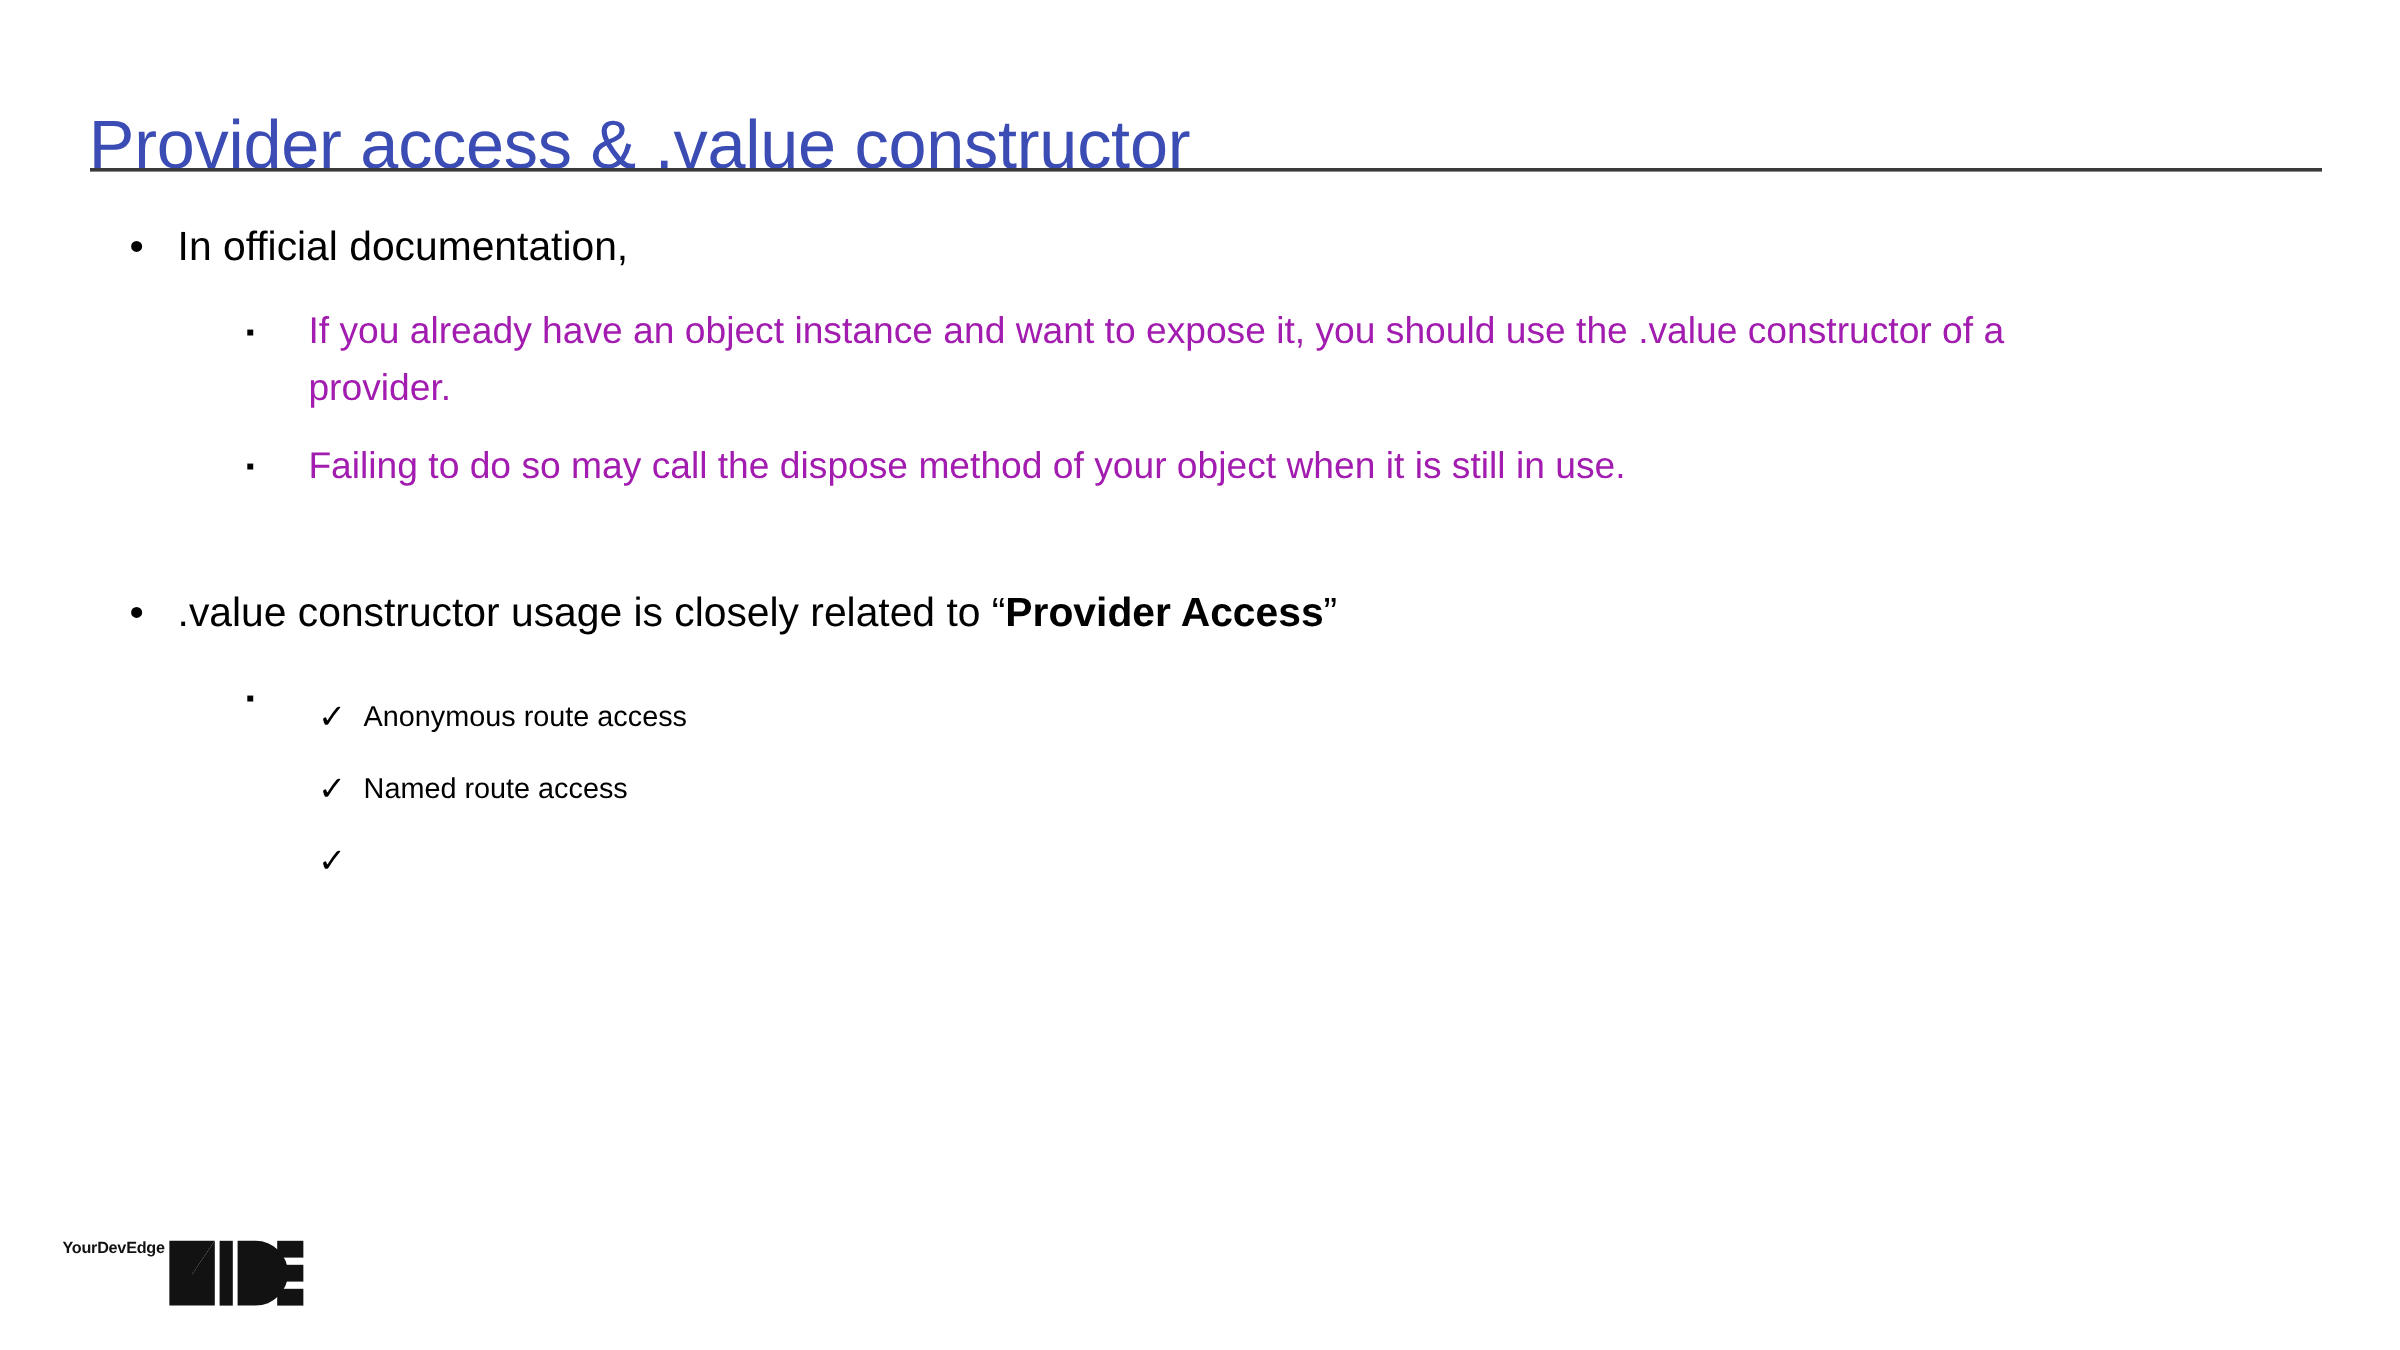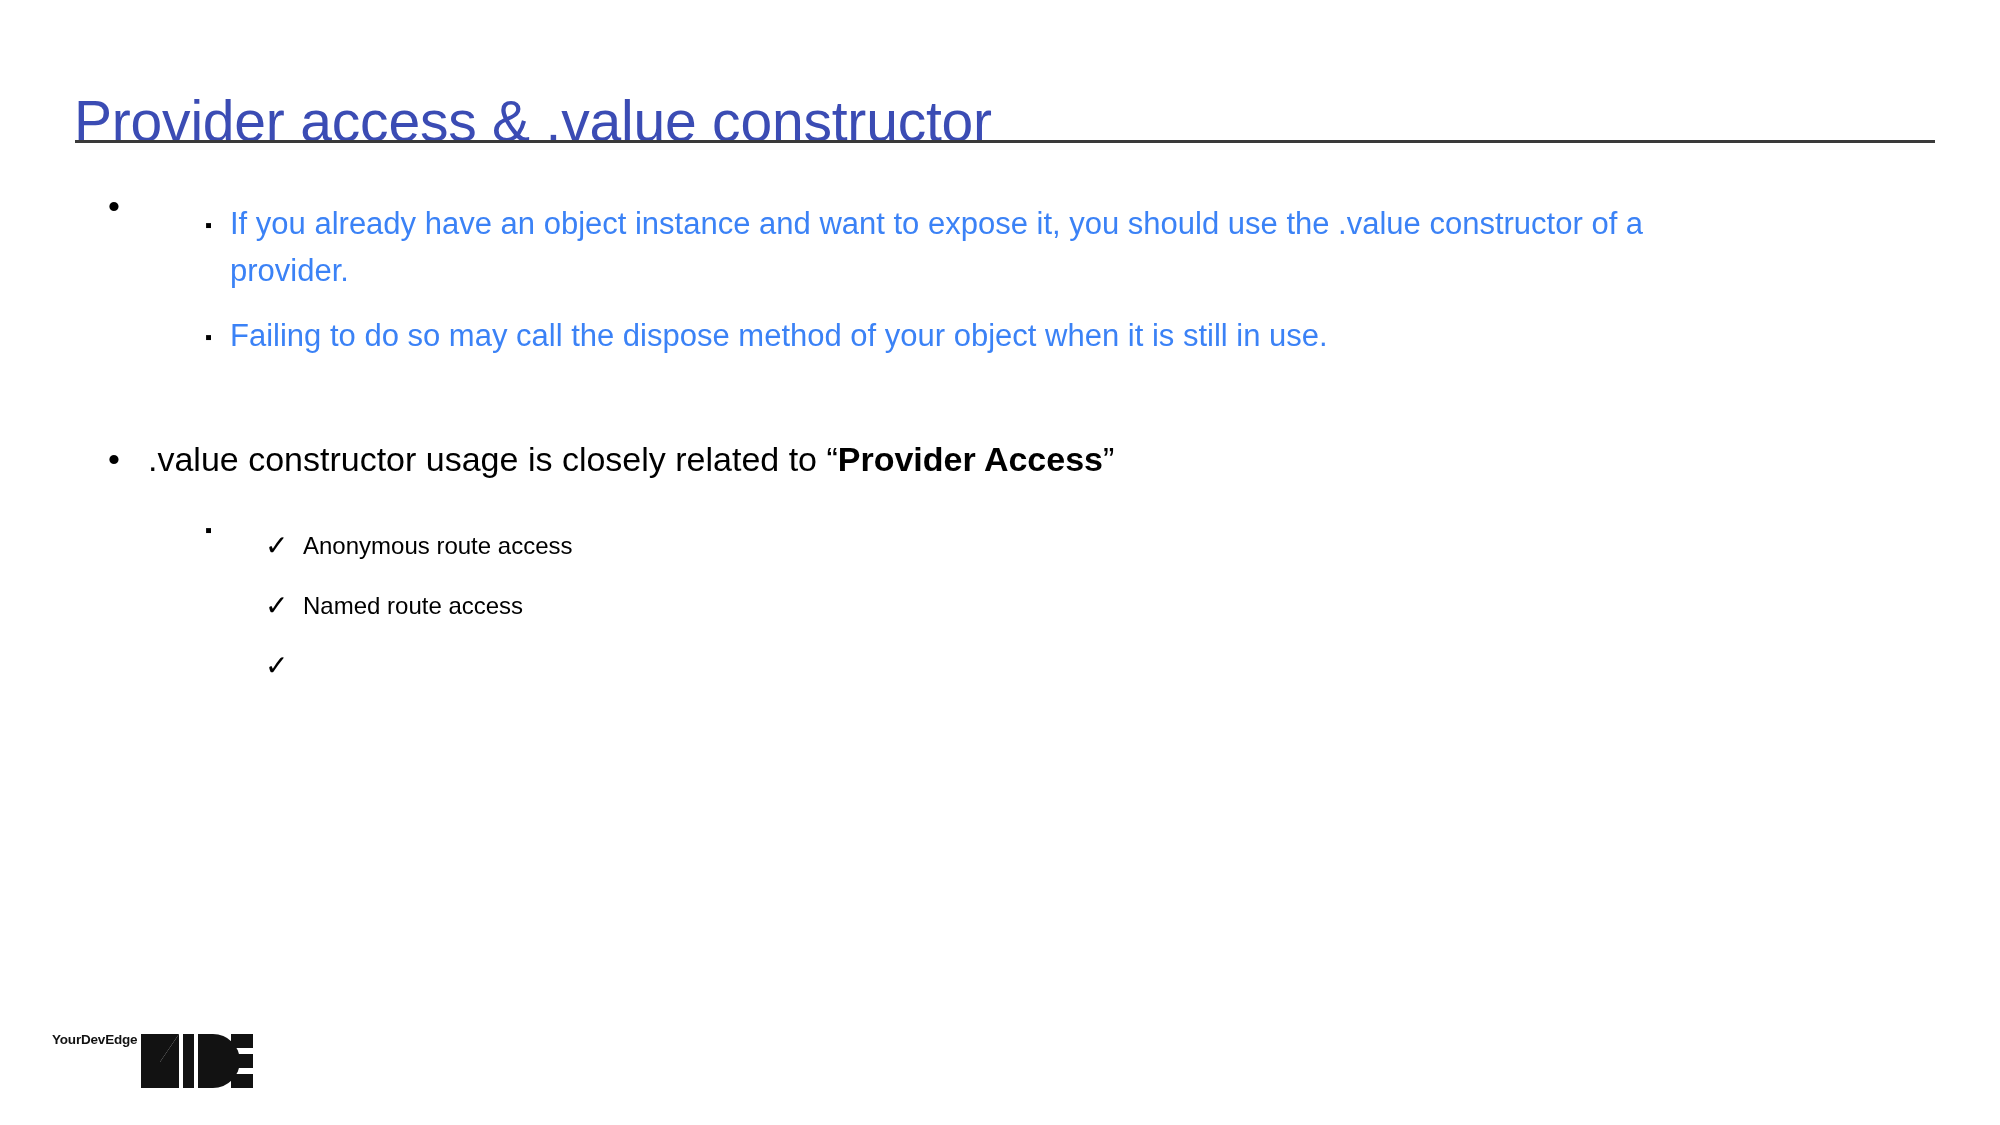--- a/index.html
+++ b/index.html
@@ -87,24 +87,24 @@
   .lvl2 .bullet {
     position: absolute;
     left: 205px;
     top: 0;
     width: 36px;
     font-size: 20px;
     line-height: 50px;
     color: #000000;
   }
   .lvl2 .text {
-    margin-left: 25px;
+    margin-left: 52px;
     font-size: 31px;
     line-height: 47px;
-    color: #3b82f6;
+    color: #a21caf;
     max-width: 1500px;
   }
 
   
   .lvl3 {
     padding-left: 265px;
     margin-bottom: 14px;
   }
   .lvl3 .bullet {
     position: absolute;
@@ -162,20 +162,21 @@
 <div class="slide">
 
   <h1 class="title">Provider access &amp; .value constructor</h1>
 
   <div class="title-rule"></div>
 
   <div class="body">
 
     <div class="row lvl1">
       <span class="bullet">•</span>
+      <span class="text">In official documentation,</span>
     </div>
 
     <div class="row lvl2">
       <span class="bullet">▪</span>
       <span class="text">If you already have an object instance and want to expose it, you should use the .value constructor of a provider.</span>
     </div>
 
     <div class="row lvl2">
       <span class="bullet">▪</span>
       <span class="text">Failing to do so may call the dispose method of your object when it is still in use.</span>

